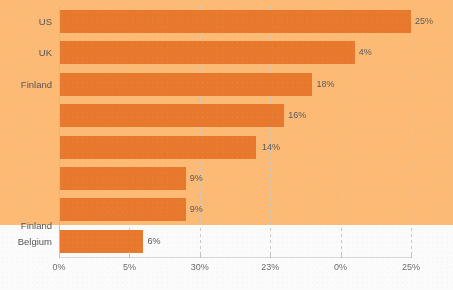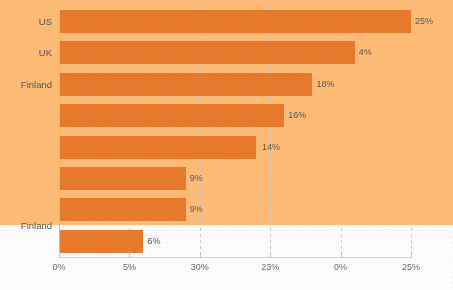--- a/index.html
+++ b/index.html
@@ -172,20 +172,21 @@
       <div class="row" style="top: 163px; left: 0px; right: 0px;">
         <div class="bar" style="left: 59px; width: 126.72px; background: rgb(232, 121, 44);"></div>
         <div class="bar-value" style="left: 189.72px;">9%</div>
       </div>
       <div class="row" style="top: 194.4px; left: 0px; right: 0px;">
         <div class="cat-label" style="top: 16px; margin-left: 28px;">Finland</div>
         <div class="bar" style="left: 59px; width: 126.72px; background: rgb(232, 121, 44);"></div>
         <div class="bar-value" style="left: 189.72px;">9%</div>
       </div>
       <div class="row" style="top: 225.8px; left: 0px; right: 0px;">
+        <div class="cat-label" style="top: 0px;">Belgium</div>
         <div class="bar" style="left: 59px; width: 84.48px; background: rgb(232, 121, 44);"></div>
         <div class="bar-value" style="left: 147.48px;">6%</div>
       </div>
     </div>
   <div id="xaxis-layer">
       <div class="xtick-mark" style="left: 59px;"></div>
       <div class="xtick" style="left: 59px;">0%</div>
       <div class="xtick-mark" style="left: 129.4px;"></div>
       <div class="xtick" style="left: 129.4px;">5%</div>
       <div class="xtick-mark" style="left: 199.8px;"></div>

